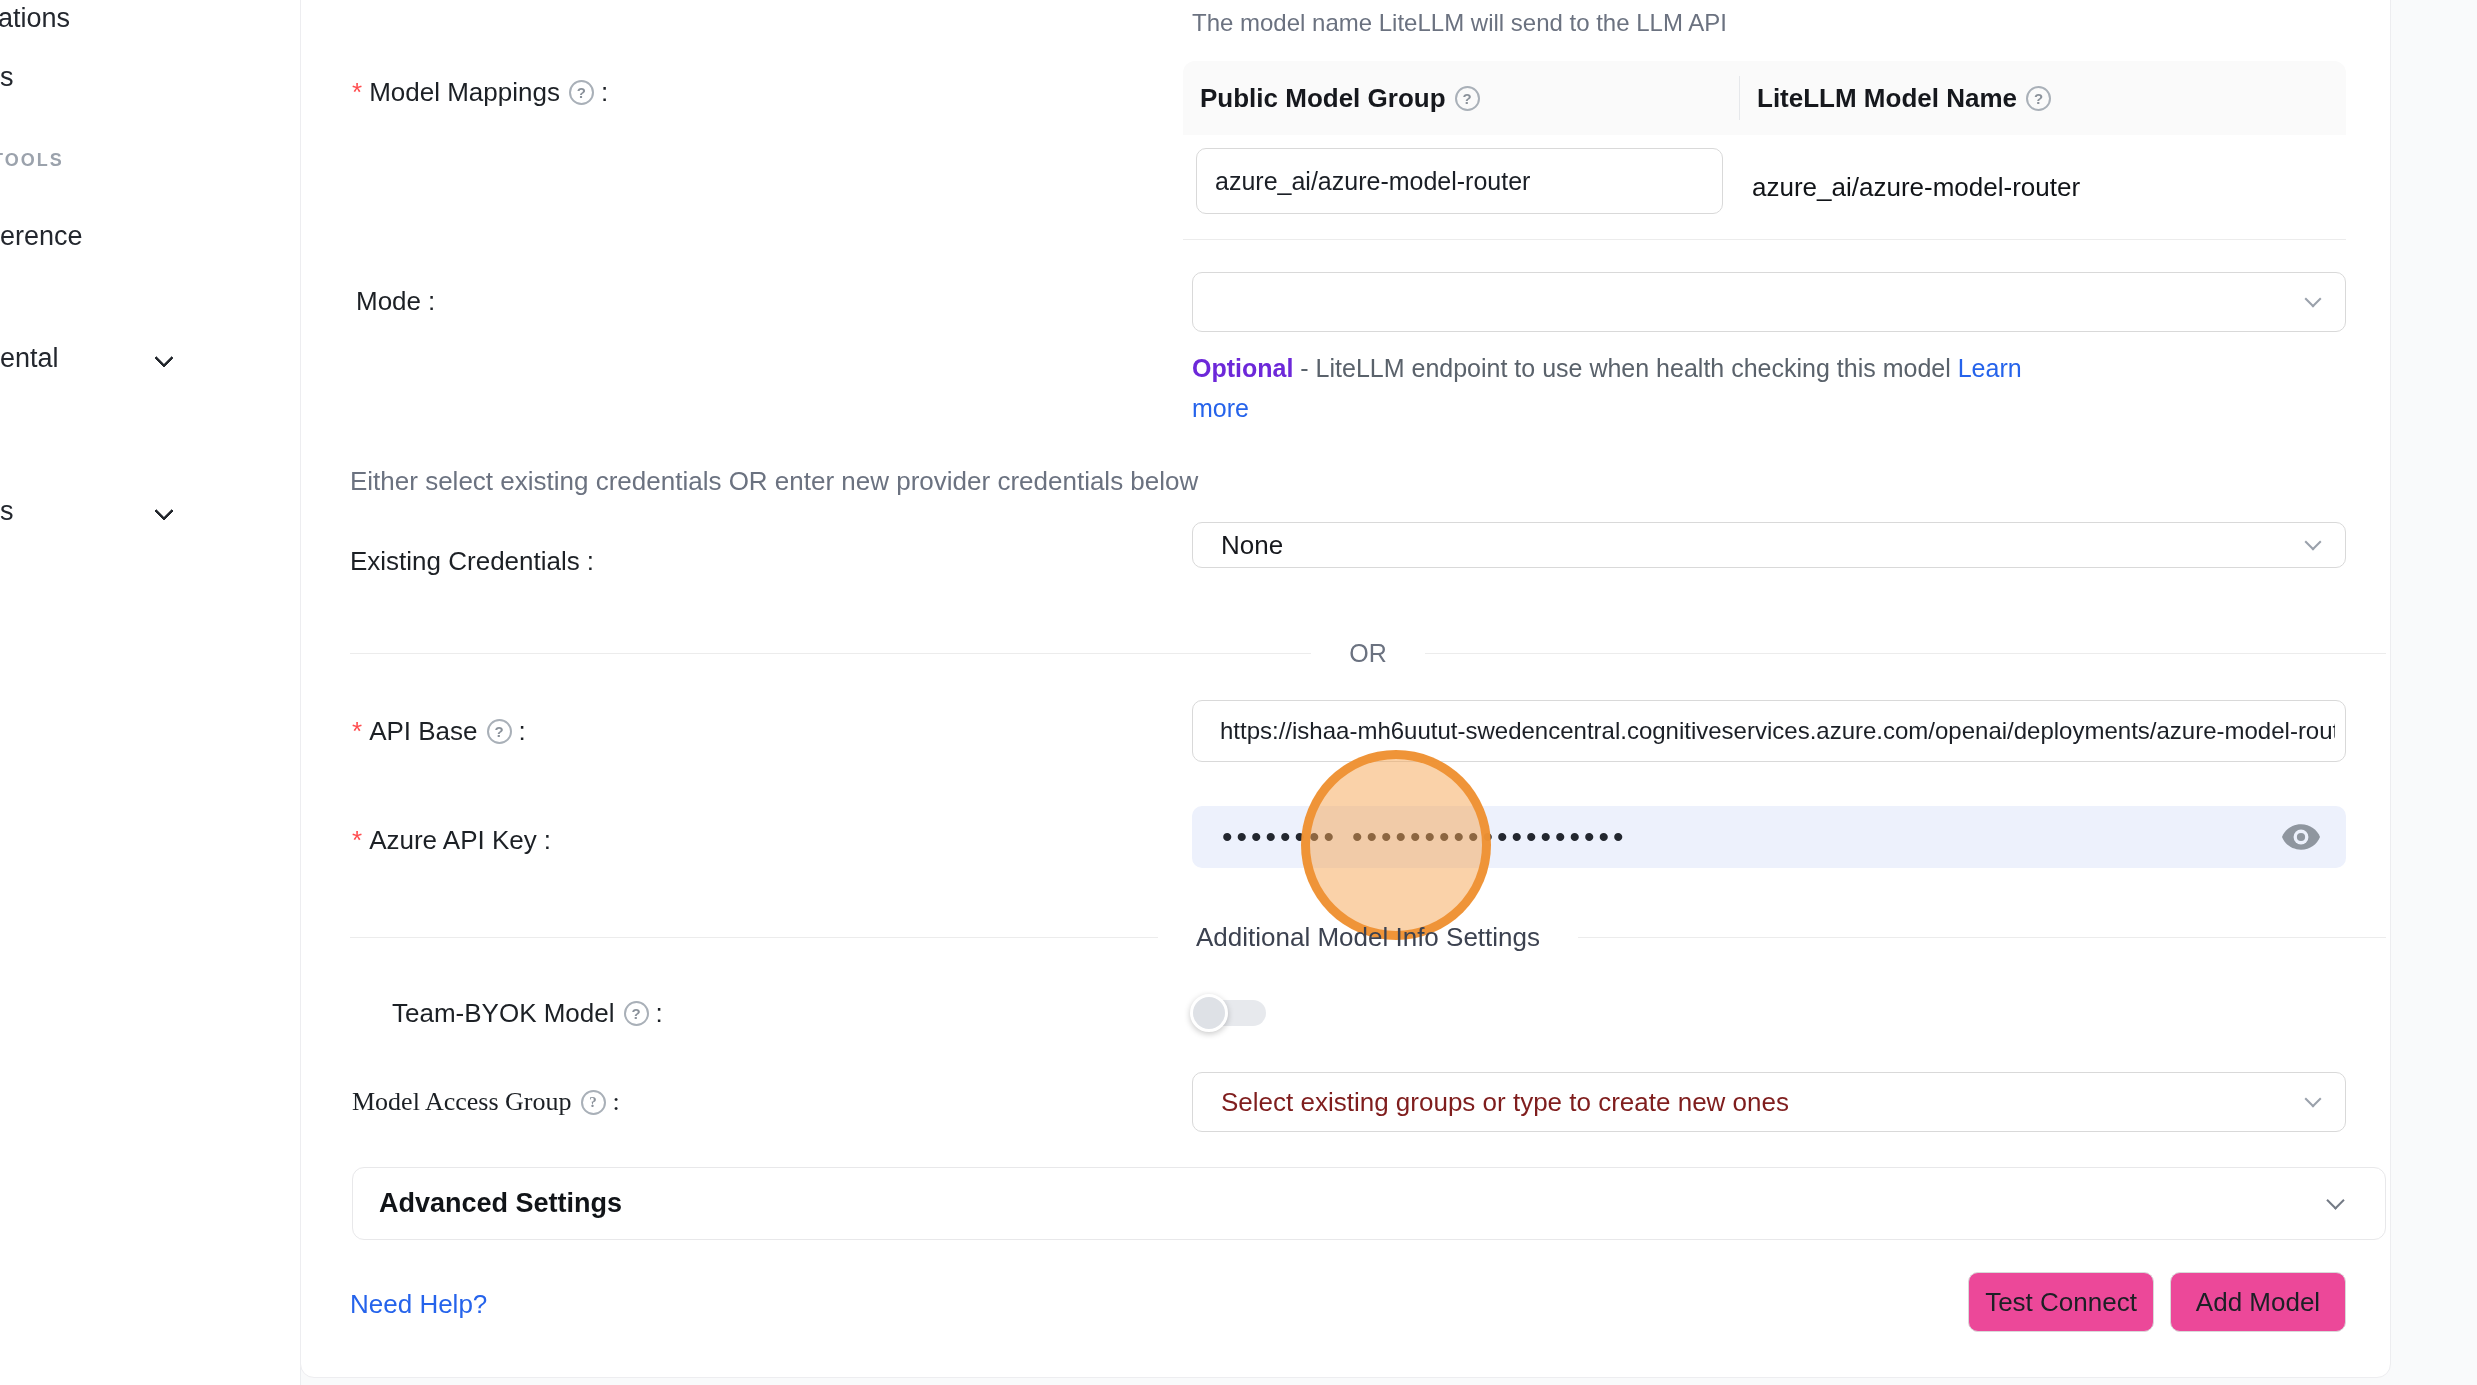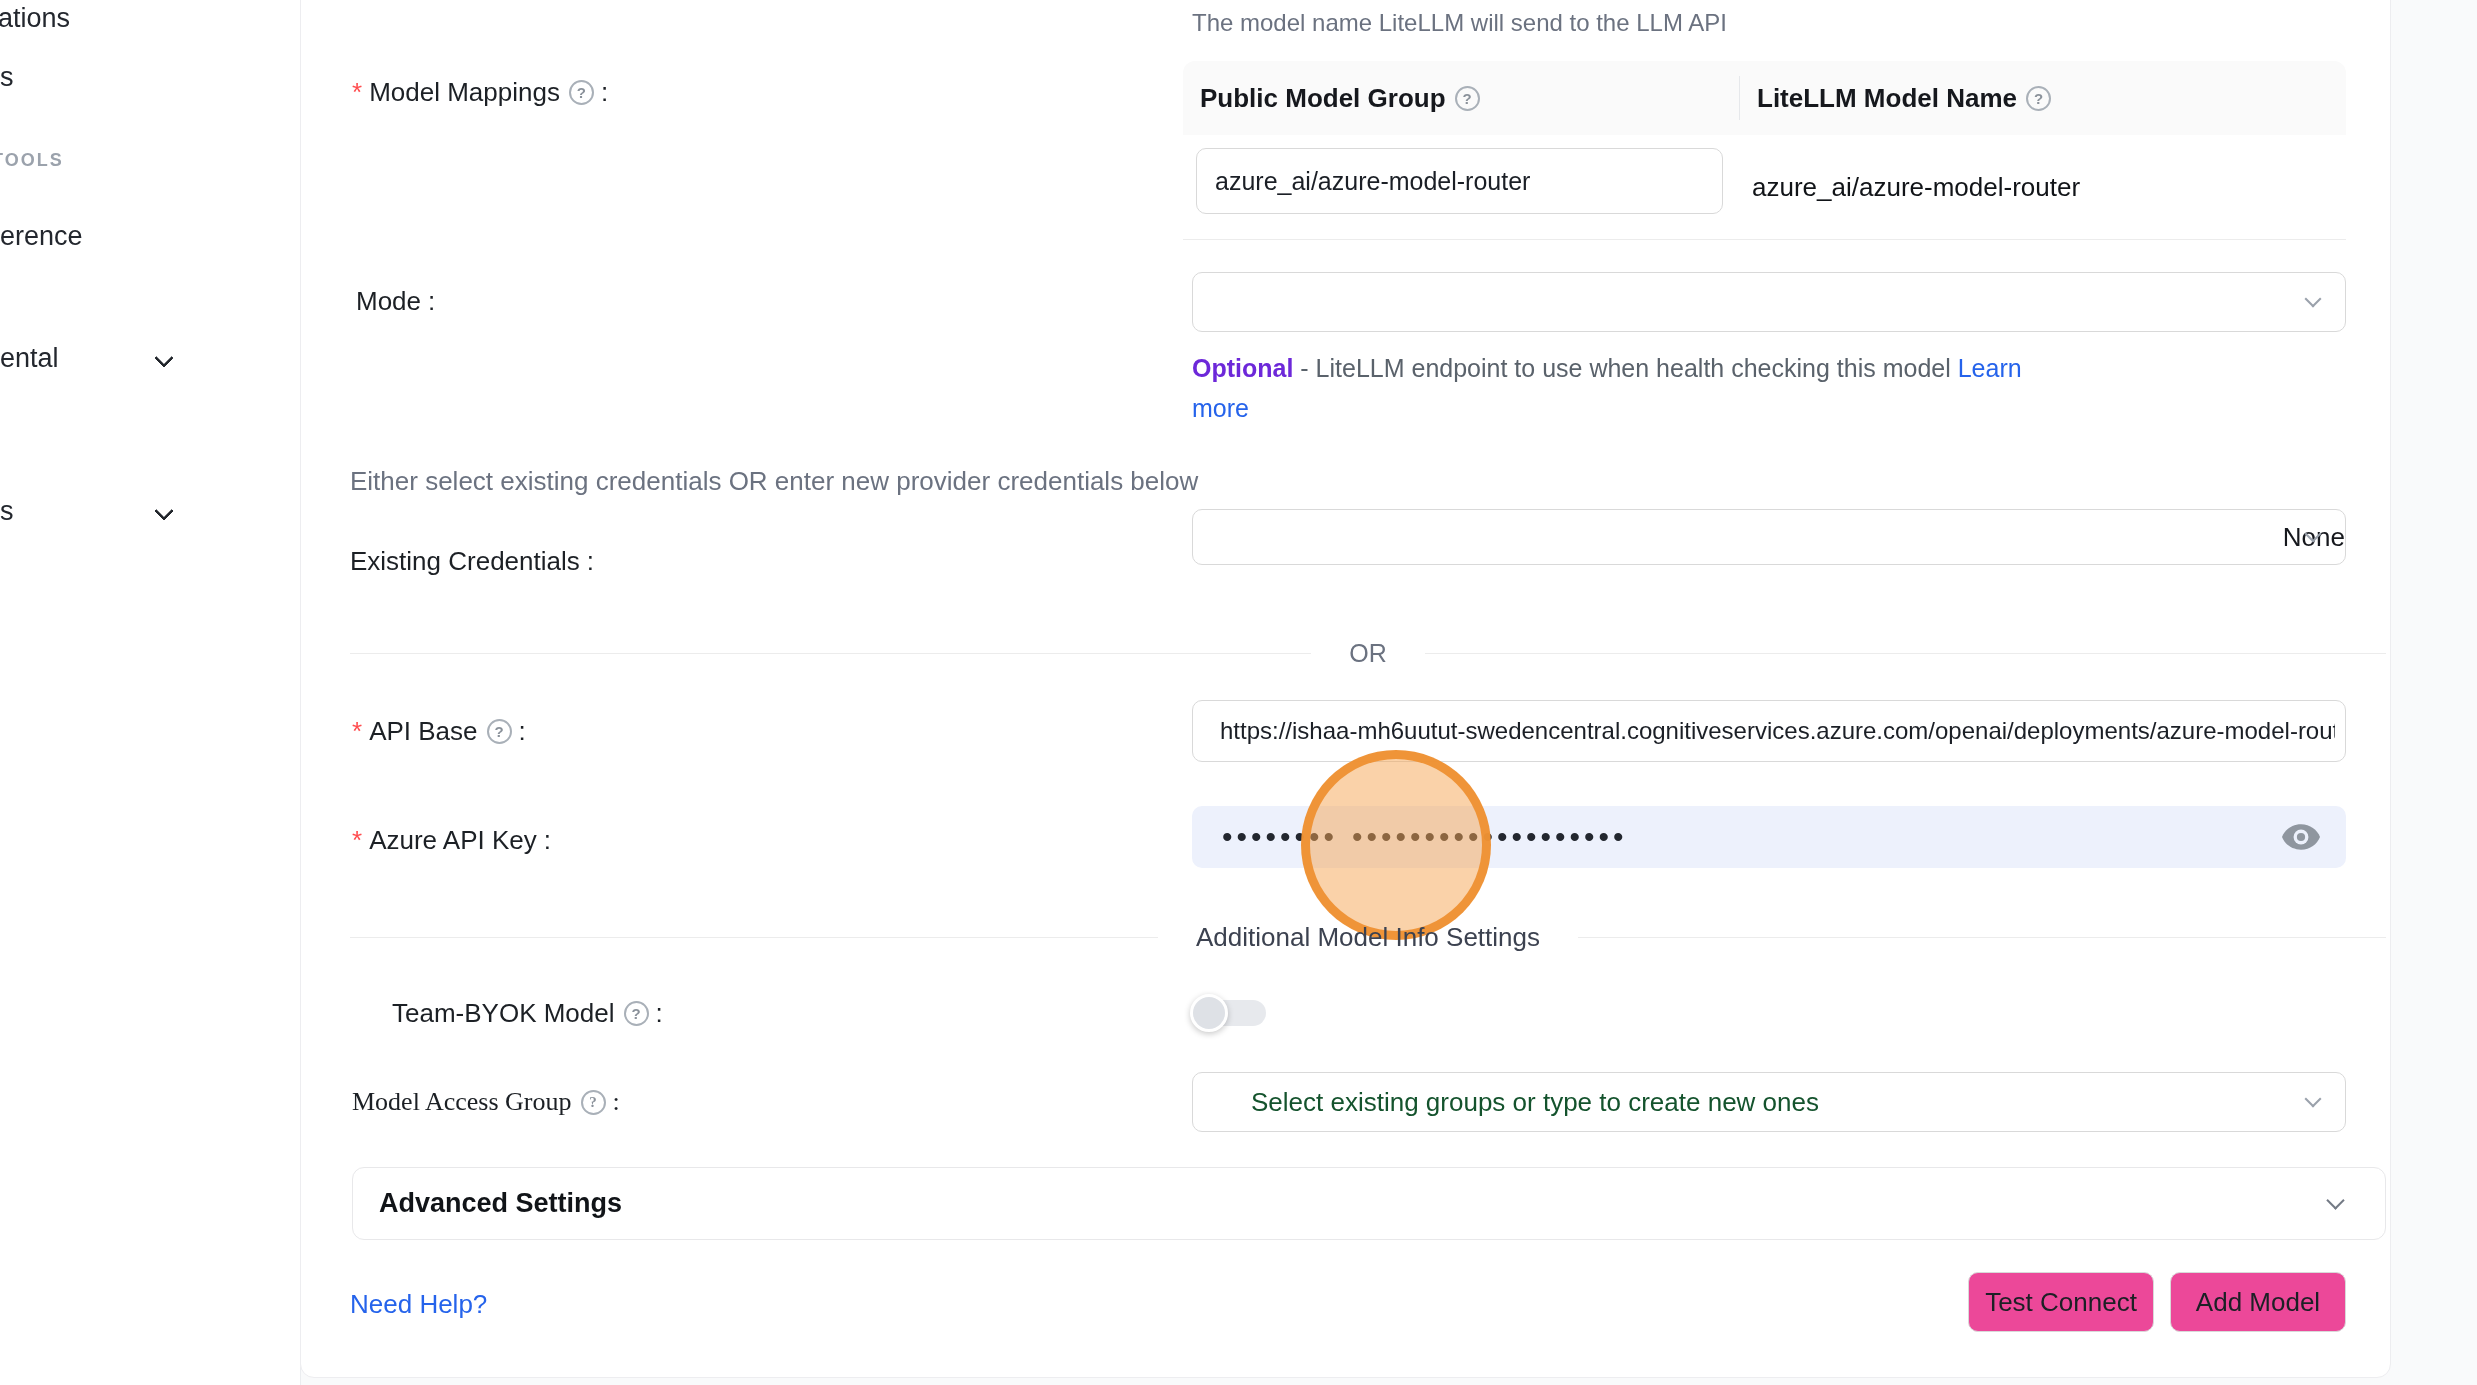--- a/index.html
+++ b/index.html
@@ -22,21 +22,21 @@
   .flabel{position:absolute;display:flex;align-items:center;font-size:26px;color:#1c2025;white-space:nowrap;height:34px;}
   .flabel .req{color:#ff4d4f;margin-right:7px;font-size:26px;}
   .flabel .colon{margin-left:7px;}
   .qicon{display:inline-flex;align-items:center;justify-content:center;width:25px;height:25px;margin-left:9px;
     border:2px solid #a9b0b8;border-radius:50%;font-size:15px;font-weight:bold;color:#8a919a;box-sizing:border-box;}
   .selectbox{position:absolute;background:#fff;border:1px solid #d9d9d9;border-radius:10px;box-sizing:border-box;
     display:flex;align-items:center;font-size:26px;color:#16181d;padding-left:28px;}
   .selectbox .chev{position:absolute;right:24px;top:50%;width:16px;height:16px;margin-top:-11px;}
   .selectbox .chev::before{content:"";position:absolute;left:2px;top:2px;width:10px;height:10px;
     border-right:2px solid #9aa1ab;border-bottom:2px solid #9aa1ab;transform:rotate(45deg);}
-  .placeholder{color:#14532d;margin-left:30px;}
+  .placeholder{color:#7f1d1d;}
   .textinput{position:absolute;background:#fff;border:1px solid #d9d9d9;border-radius:10px;box-sizing:border-box;
     font-family:"Liberation Sans",sans-serif;font-size:24px;color:#1b1f26;padding:0 10px 0 27px;outline:none;}
   .divider{position:absolute;display:flex;align-items:center;}
   .divider .dline{flex:1;height:1px;background:#ececec;}
   .divider .dtext{padding:0 38px;font-size:25px;color:#6b7280;white-space:nowrap;}
   .divider.dark .dtext{color:#3c4250;font-size:26px;}
   
   .mm-table{position:absolute;left:1183px;top:61px;width:1163px;}
   .mm-head{display:flex;height:74px;background:#fafafa;border-radius:12px 12px 0 0;align-items:center;}
   .mm-hcell{display:flex;align-items:center;font-size:26px;font-weight:bold;color:#16181d;padding-left:17px;box-sizing:border-box;}
@@ -130,21 +130,21 @@
   <div class="opt-hint">
     <b>Optional</b><span> - LiteLLM endpoint to use when health checking this model </span><a class="link">Learn more</a>
   </div>
 
   <div class="hint" style="left:350px;top:466px;font-size:26px;">Either select existing credentials OR enter new provider credentials below</div>
 
   <div class="flabel" style="left:350px;top:544px;">
     <span>Existing Credentials</span>
     <span class="colon">:</span>
   </div>
-  <div class="selectbox" style="left:1192px;top:509px;width:1154px;height:56px;justify-content:flex-end;">
+  <div class="selectbox" style="left:1192px;top:522px;width:1154px;height:46px;">
     <span>None</span>
     <span class="chev"></span>
   </div>
 
   <div class="divider" style="left:350px;top:641px;width:2036px;height:24px;">
     <div class="dline"></div>
     <div class="dtext">OR</div>
     <div class="dline"></div>
   </div>
 

